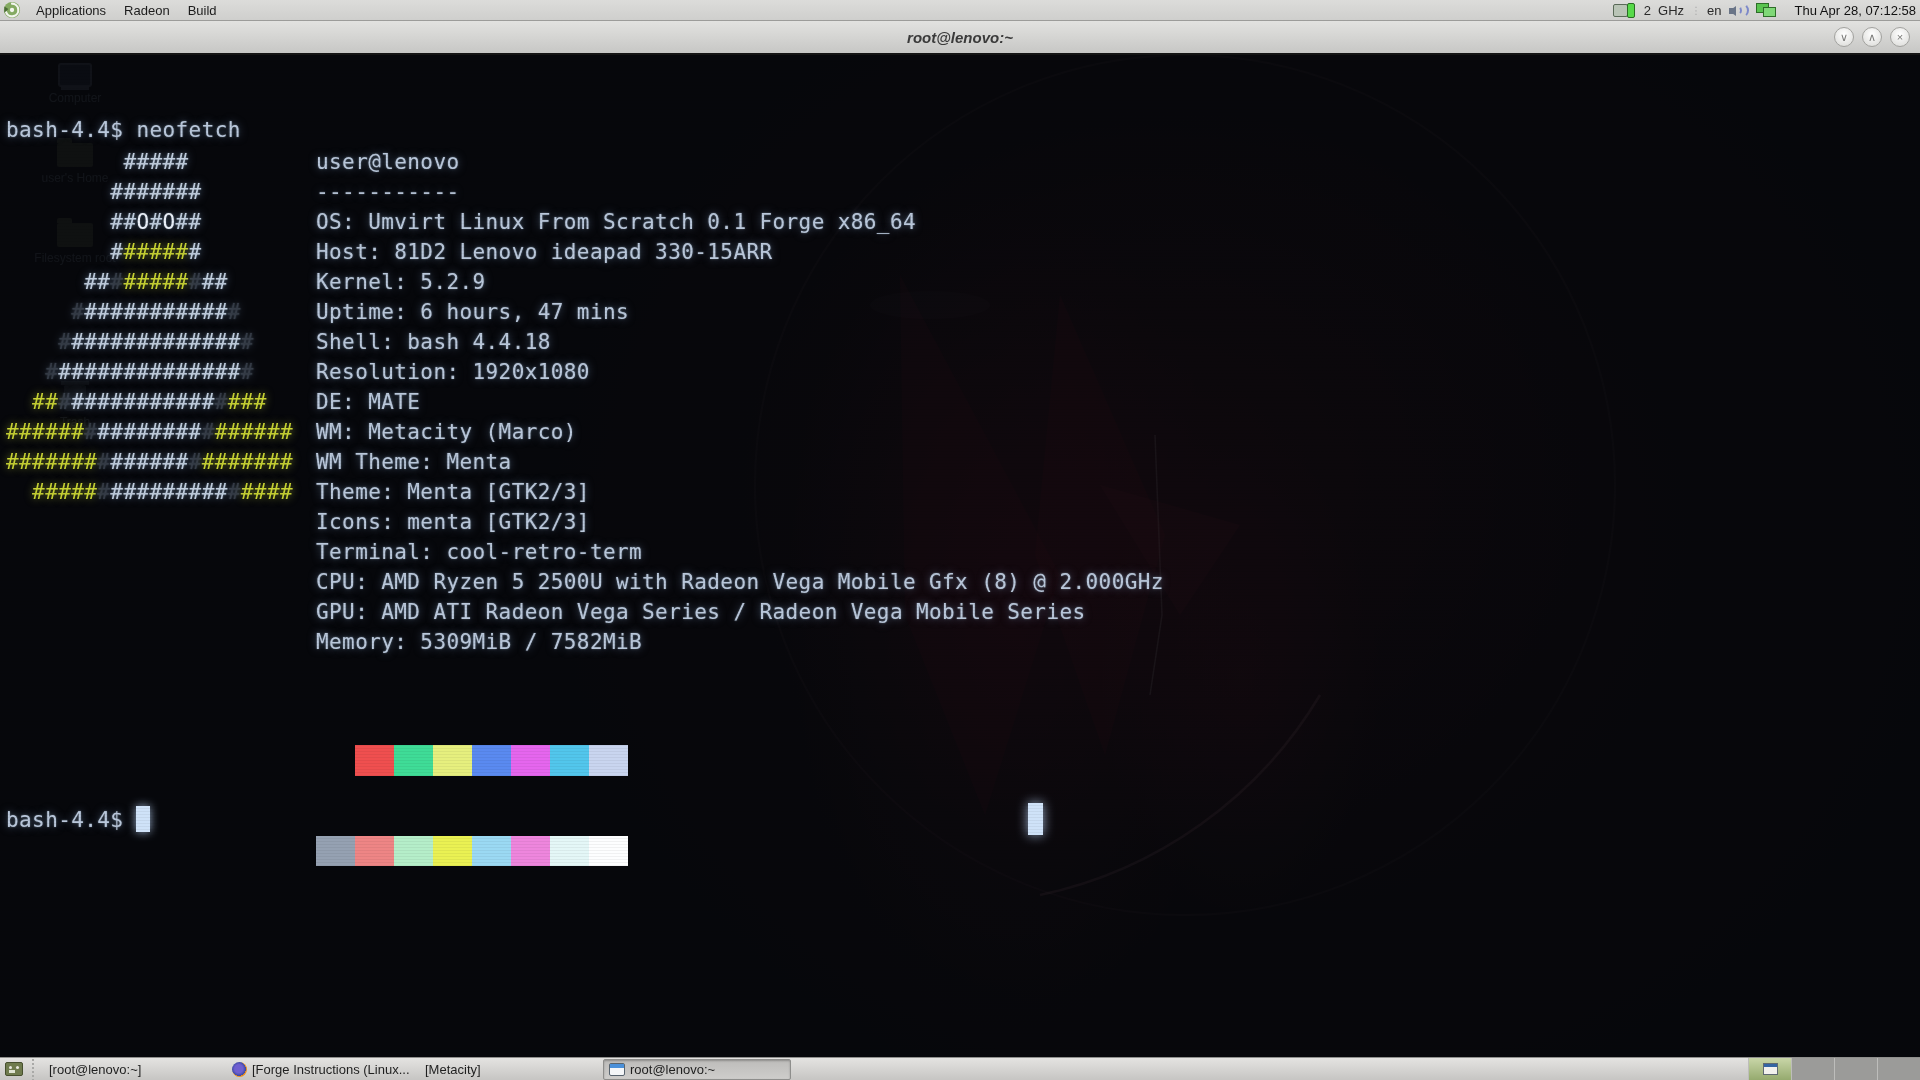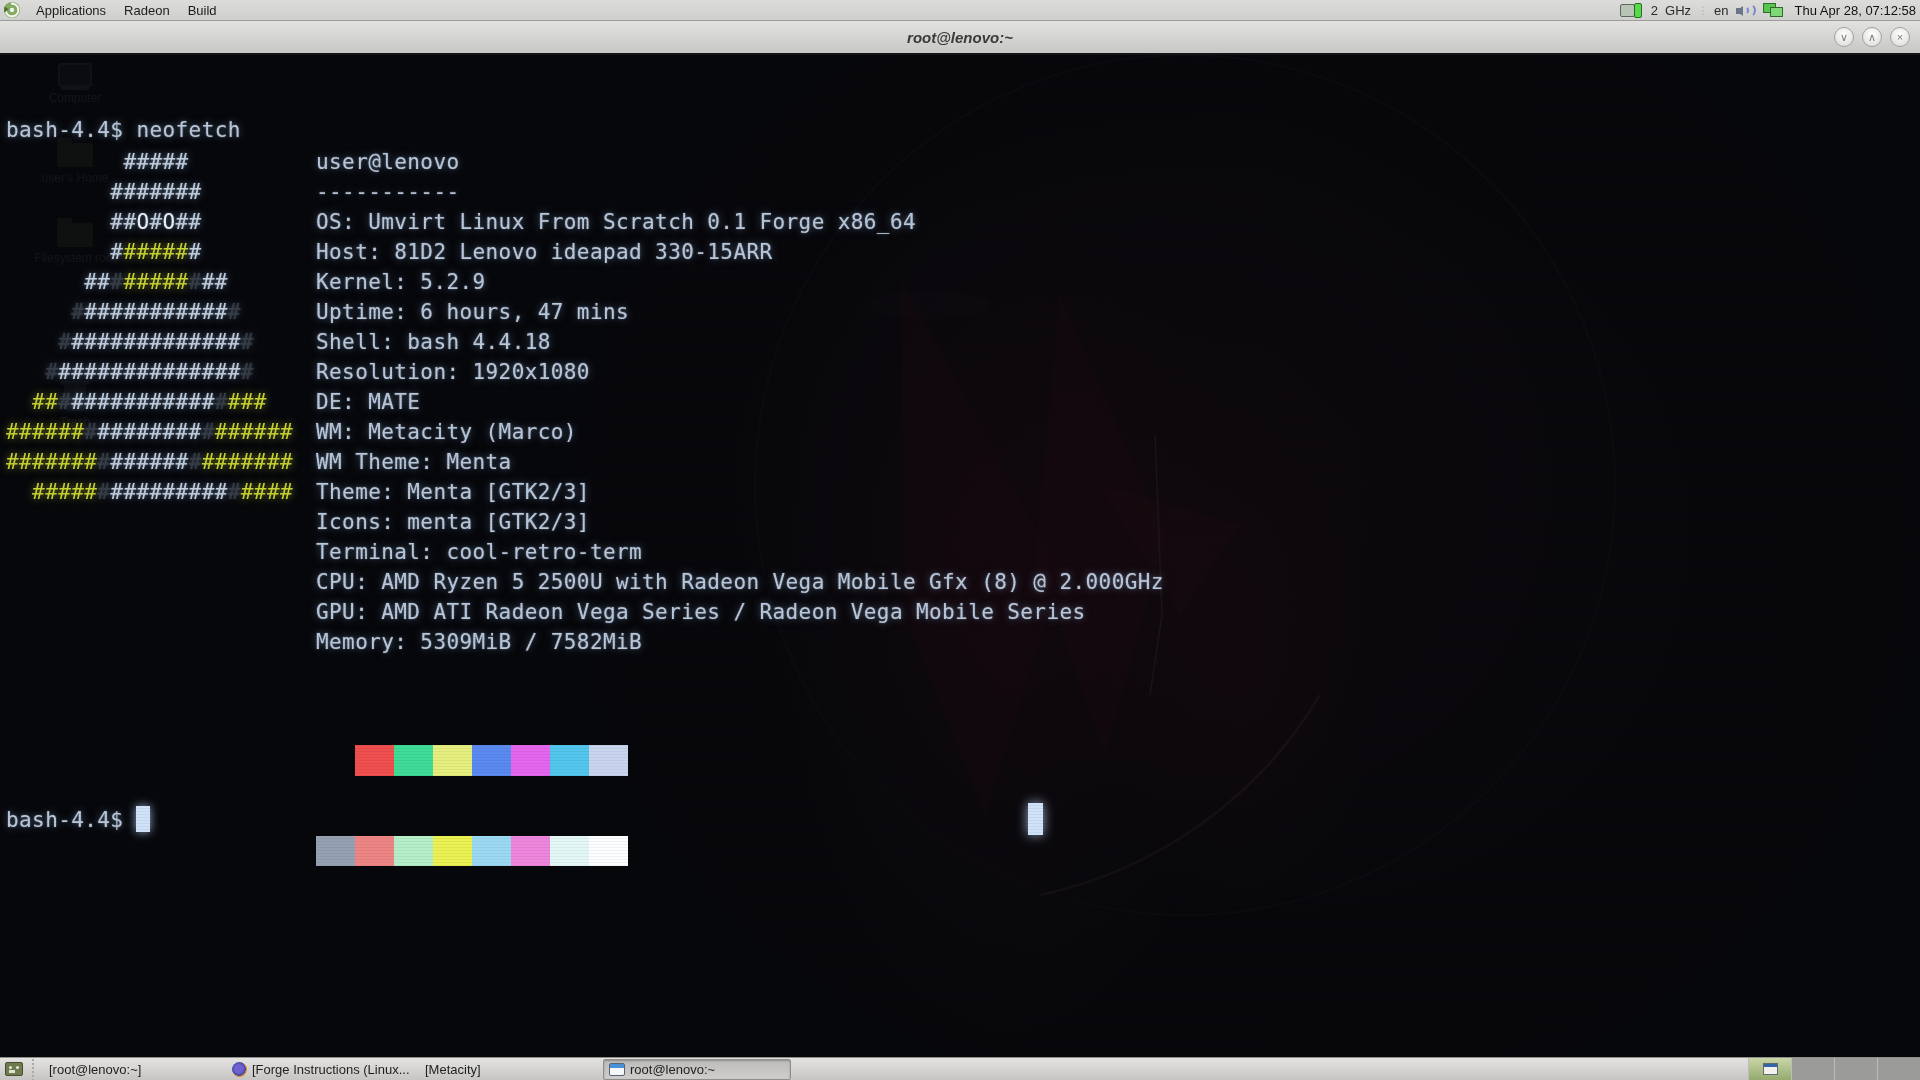--- a/index.html
+++ b/index.html
@@ -9,21 +9,21 @@
   
   #menubar { position:absolute; left:0; top:0; width:1920px; height:21px;
     background:linear-gradient(#dcdcda,#cfcfcd); border-bottom:1px solid #9c9c9a;
     display:flex; align-items:center; z-index:30; }
   .menu-logo { width:18px; height:18px; margin:0 6px 0 3px; }
   .menu-item { font-size:13px; color:#1c1c1c; padding:13px 9px; height:21px;
     display:flex; align-items:center; cursor:default; }
   #tray { margin-left:auto; display:flex; align-items:center; gap:7px; padding-right:4px; }
   .tray-text { font-size:13px; color:#2a2a2a; }
   .tray-sep { color:#aaa; font-size:10px; letter-spacing:-1px; }
-  #clock { font-size:13px; color:#111; margin-left:3px; }
+  #clock { font-size:13px; color:#111; margin-left:10px; }
 
   
   .chip-icon { width:24px; height:15px; position:relative; }
   .chip-icon .pkg { position:absolute; left:0; top:1px; width:15px; height:13px;
      background:#b9c4b6; border:1px solid #5a6a58; border-radius:2px; }
   .chip-icon .bar { position:absolute; left:14px; top:0; width:8px; height:15px;
      background:#57d94a; border:1px solid #2a6d24; border-radius:2px; }
   .spk-icon { width:20px; height:15px; position:relative; }
   .spk-icon .cone { position:absolute; left:0; top:3px; width:0; height:0;
      border-top:5px solid transparent; border-bottom:5px solid transparent; border-right:7px solid #6a7587; }

